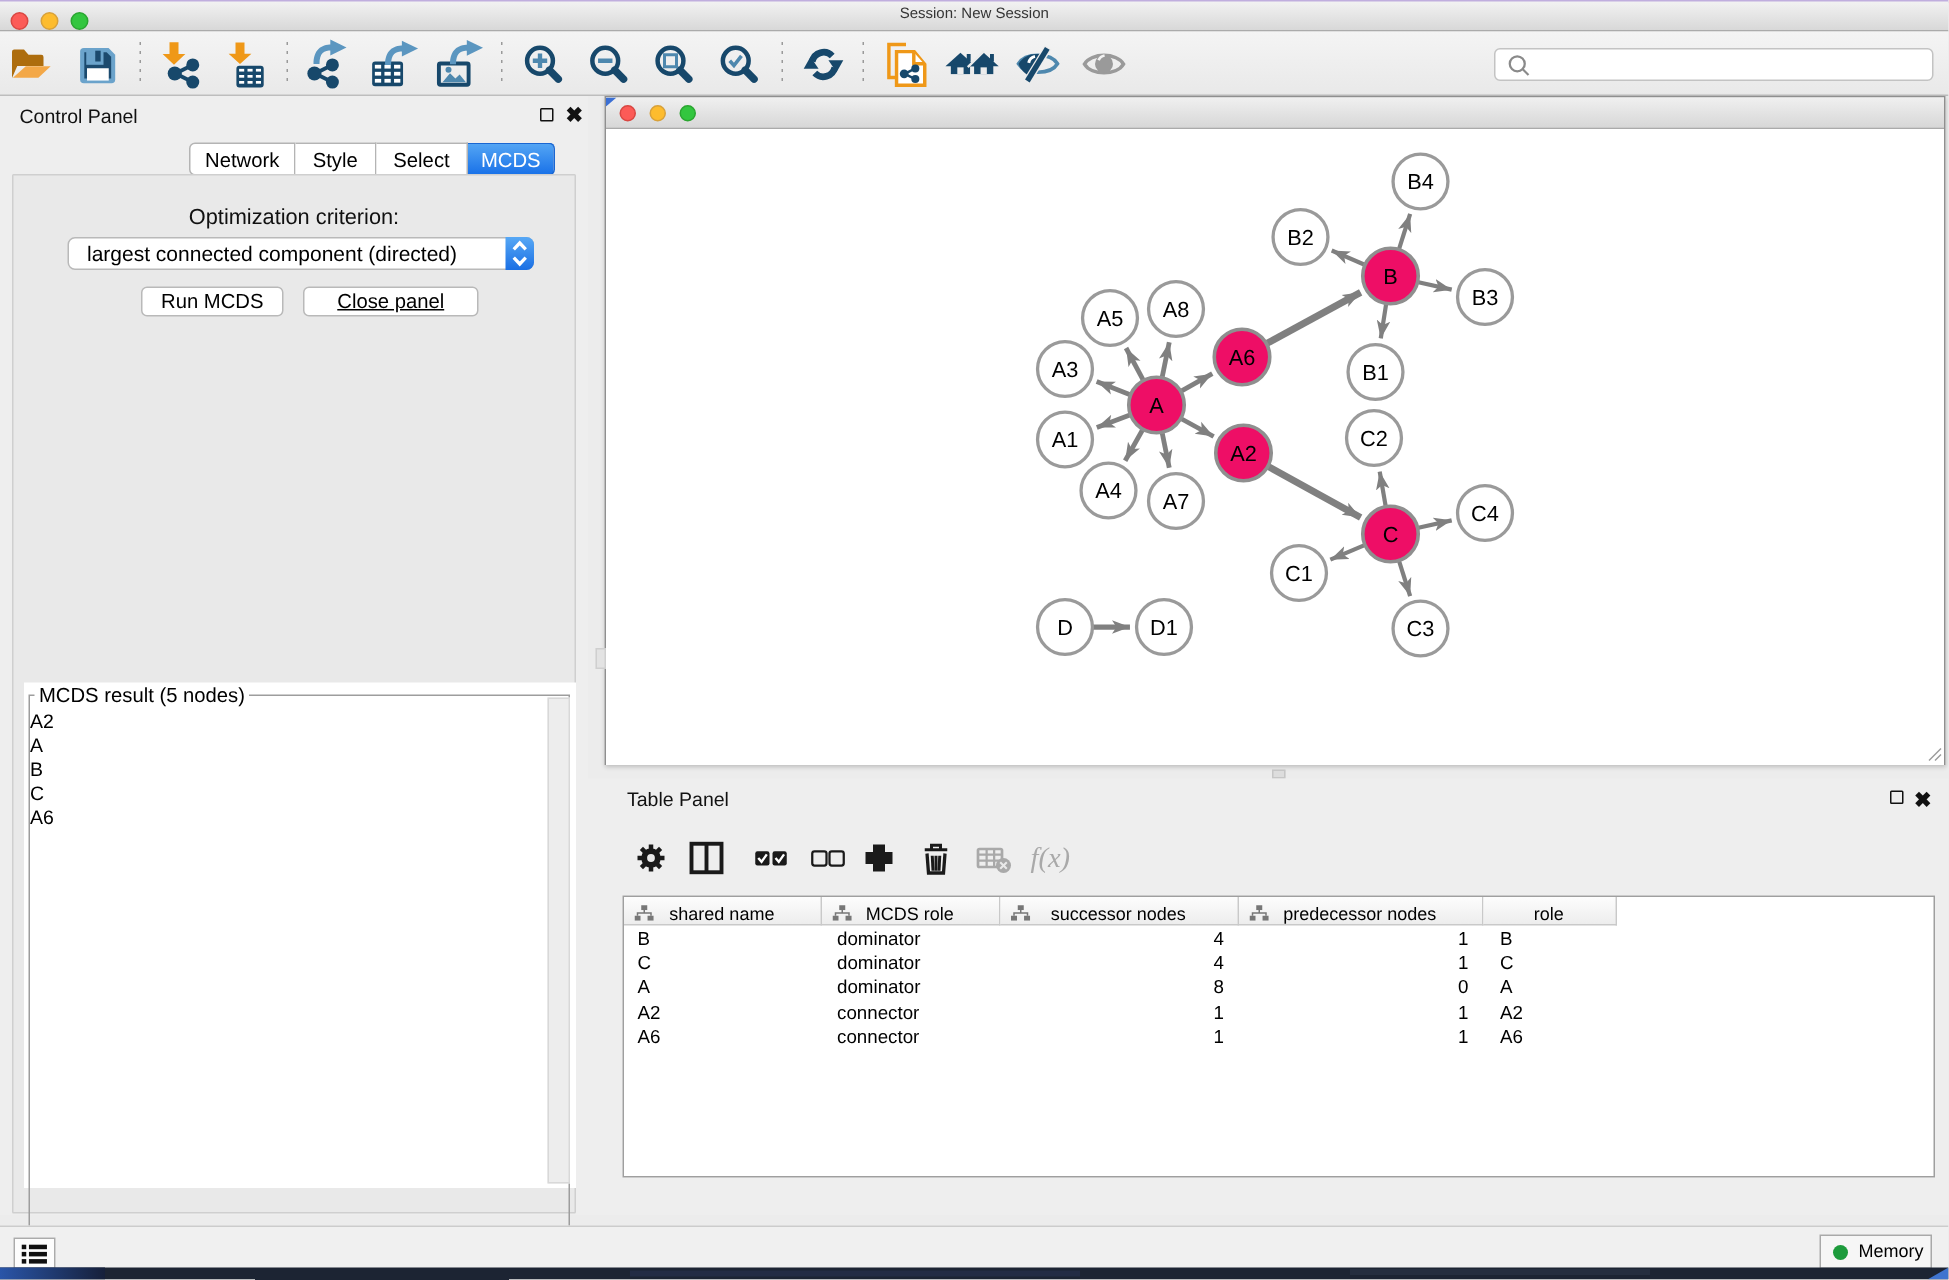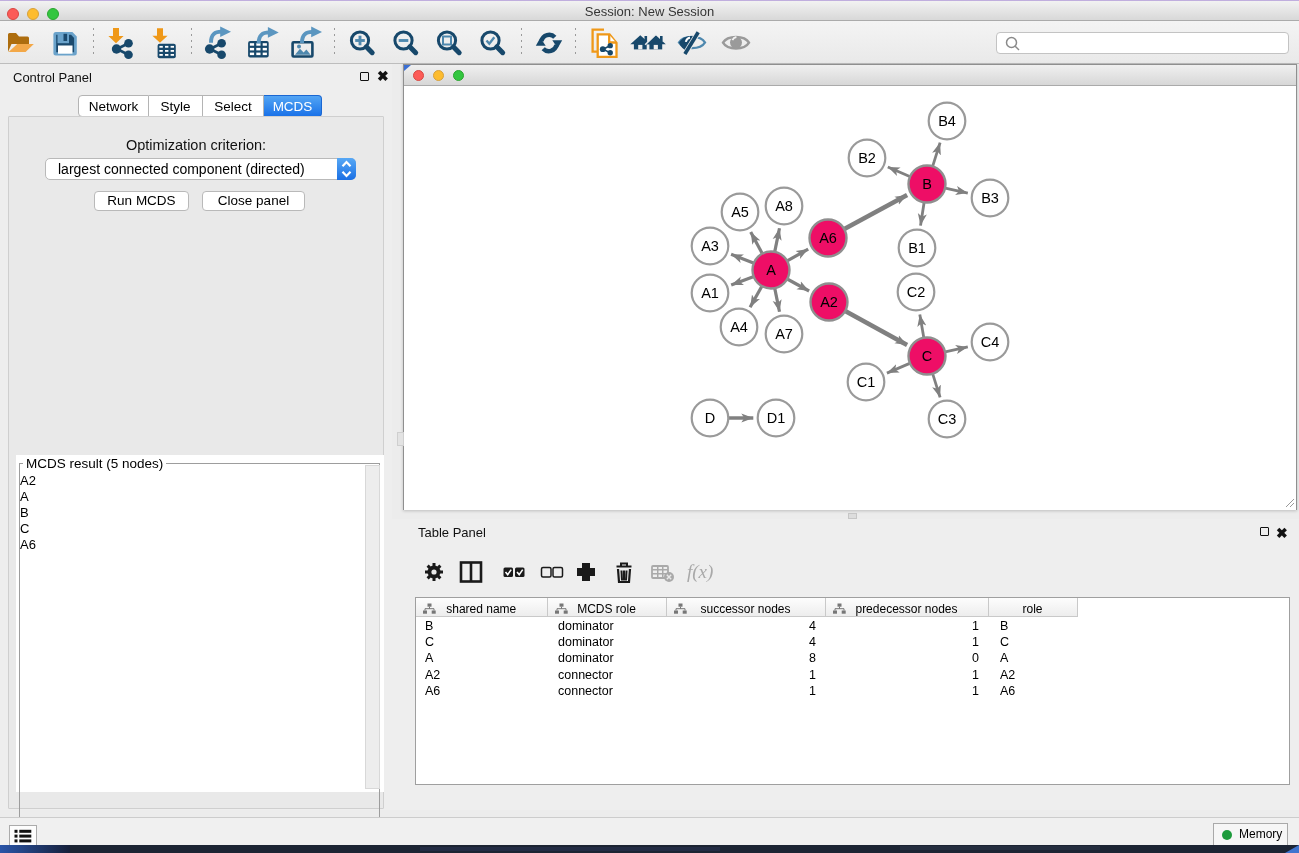--- a/index.html
+++ b/index.html
@@ -8,39 +8,39 @@
   .abs { position:absolute; }
   
   #topline { left:0; top:0; width:1299px; height:2px; background:#c0aede; }
   #titlebar { left:0; top:1px; width:1299px; height:20px;
      background:linear-gradient(#f2f2f2,#d8d8d8); border-bottom:1px solid #ababab; }
   .tl { position:absolute; top:7px; width:12px; height:12px; border-radius:50%; }
   #titlebar .t1 { left:7px;  background:#fc5b57; border:1px solid #d94742; }
   #titlebar .t2 { left:27px; background:#fdbc2e; border:1px solid #d8a13a; }
   #titlebar .t3 { left:47px; background:#33c63f; border:1px solid #2aa630; }
   #titlebar .title { position:absolute; top:3px; width:100%; text-align:center;
-     font-size:13px; color:#353535; }
+     font-size:10px; color:#353535; }
   
   #toolbar { left:0; top:21px; width:1299px; height:43px;
      background:linear-gradient(#f4f4f4,#e9e9e9); border-bottom:1px solid #bdbdbd; }
   .tsep { position:absolute; top:7px; height:30px; width:1px;
      background-image:linear-gradient(#9a9a9a 34%, rgba(0,0,0,0) 0%);
      background-size:1px 6px; }
   #searchbox { position:absolute; left:996px; top:11px; width:293px; height:22px;
      background:#fff; border:1px solid #c3c3c3; border-radius:4px; }
   
   #cpanel { left:0; top:64px; width:392px; height:746px; background:#eeeeee; }
   #cpanel .hdr { position:absolute; left:13px; top:6px; font-size:13px; color:#111; }
   .float-ico { position:absolute; width:9px; height:9px; border:1.6px solid #111; border-radius:1px; }
   .close-x { position:absolute; font-size:14px; font-weight:bold; color:#111; }
   
   .tabrow { position:absolute; display:flex; }
   .tab { height:22px; line-height:21px; padding:0 14px; font-size:13.5px;
      background:#fff; border:1px solid #b4b4b4; border-left:none; color:#000; text-align:center; }
-  .tab.first { border-left:1px solid #b4b4b4; border-radius:4px 0 0 4px; }
+  .tab.first { border-left:1px solid #b4b4b4; border-radius:4px 0 0 4px;margin-left:48px; }
   .tab.last { border-radius:0 4px 4px 0; }
   .tab.sel { background:linear-gradient(#53a5f4,#1a72e8); color:#fff; border-color:#1a67d2;text-align:center; }
   #cp-inner { position:absolute; left:8px; top:52px; width:376px; height:693px;
      background:#e9e9e9; border:1px solid #cfcfcf; border-radius:1px; }
   #opt-label { position:absolute; left:0; top:20px; width:100%; text-align:center;
      font-size:14.5px; color:#111; }
   #combo { position:absolute; left:36px; top:41px; width:311px; height:22px; background:#fff;
      border:1px solid #b9b9b9; border-radius:5px; font-size:14px; line-height:20px;
      padding-left:12px; color:#000; }
   #combo .step { position:absolute; right:-1px; top:-1px; width:19px; height:22px;
@@ -272,21 +272,21 @@
     <div id="combo">largest connected component (directed)
       <div class="step">
         <svg width="19" height="22" viewBox="0 0 19 22">
           <path d="M5.5 8.2 L9.5 4 L13.5 8.2" fill="none" stroke="#fff" stroke-width="2.2"></path>
           <path d="M5.5 13.8 L9.5 18 L13.5 13.8" fill="none" stroke="#fff" stroke-width="2.2"></path>
         </svg>
       </div>
     </div>
     <div id="opt-label">Optimization criterion:</div>
     <div class="btn" style="left:85px; top:74px; width:95px;">Run MCDS</div>
-    <div class="btn" style="left:193px; top:74px; width:103px;">Close panel</div>
+    <div class="btn" style="left:193px; top:74px; width:117px;text-decoration:underline;">Close panel</div>
     <div id="mcds-box">
       <div id="mcds-fs">
           <div id="mcds-legend">MCDS result (5 nodes)</div>
         </div>
       <div id="mcds-list">A2<br>A<br>B<br>C<br>A6</div>
       <div id="mcds-scroll"></div>
     </div>
   </div>
 </div>
 

